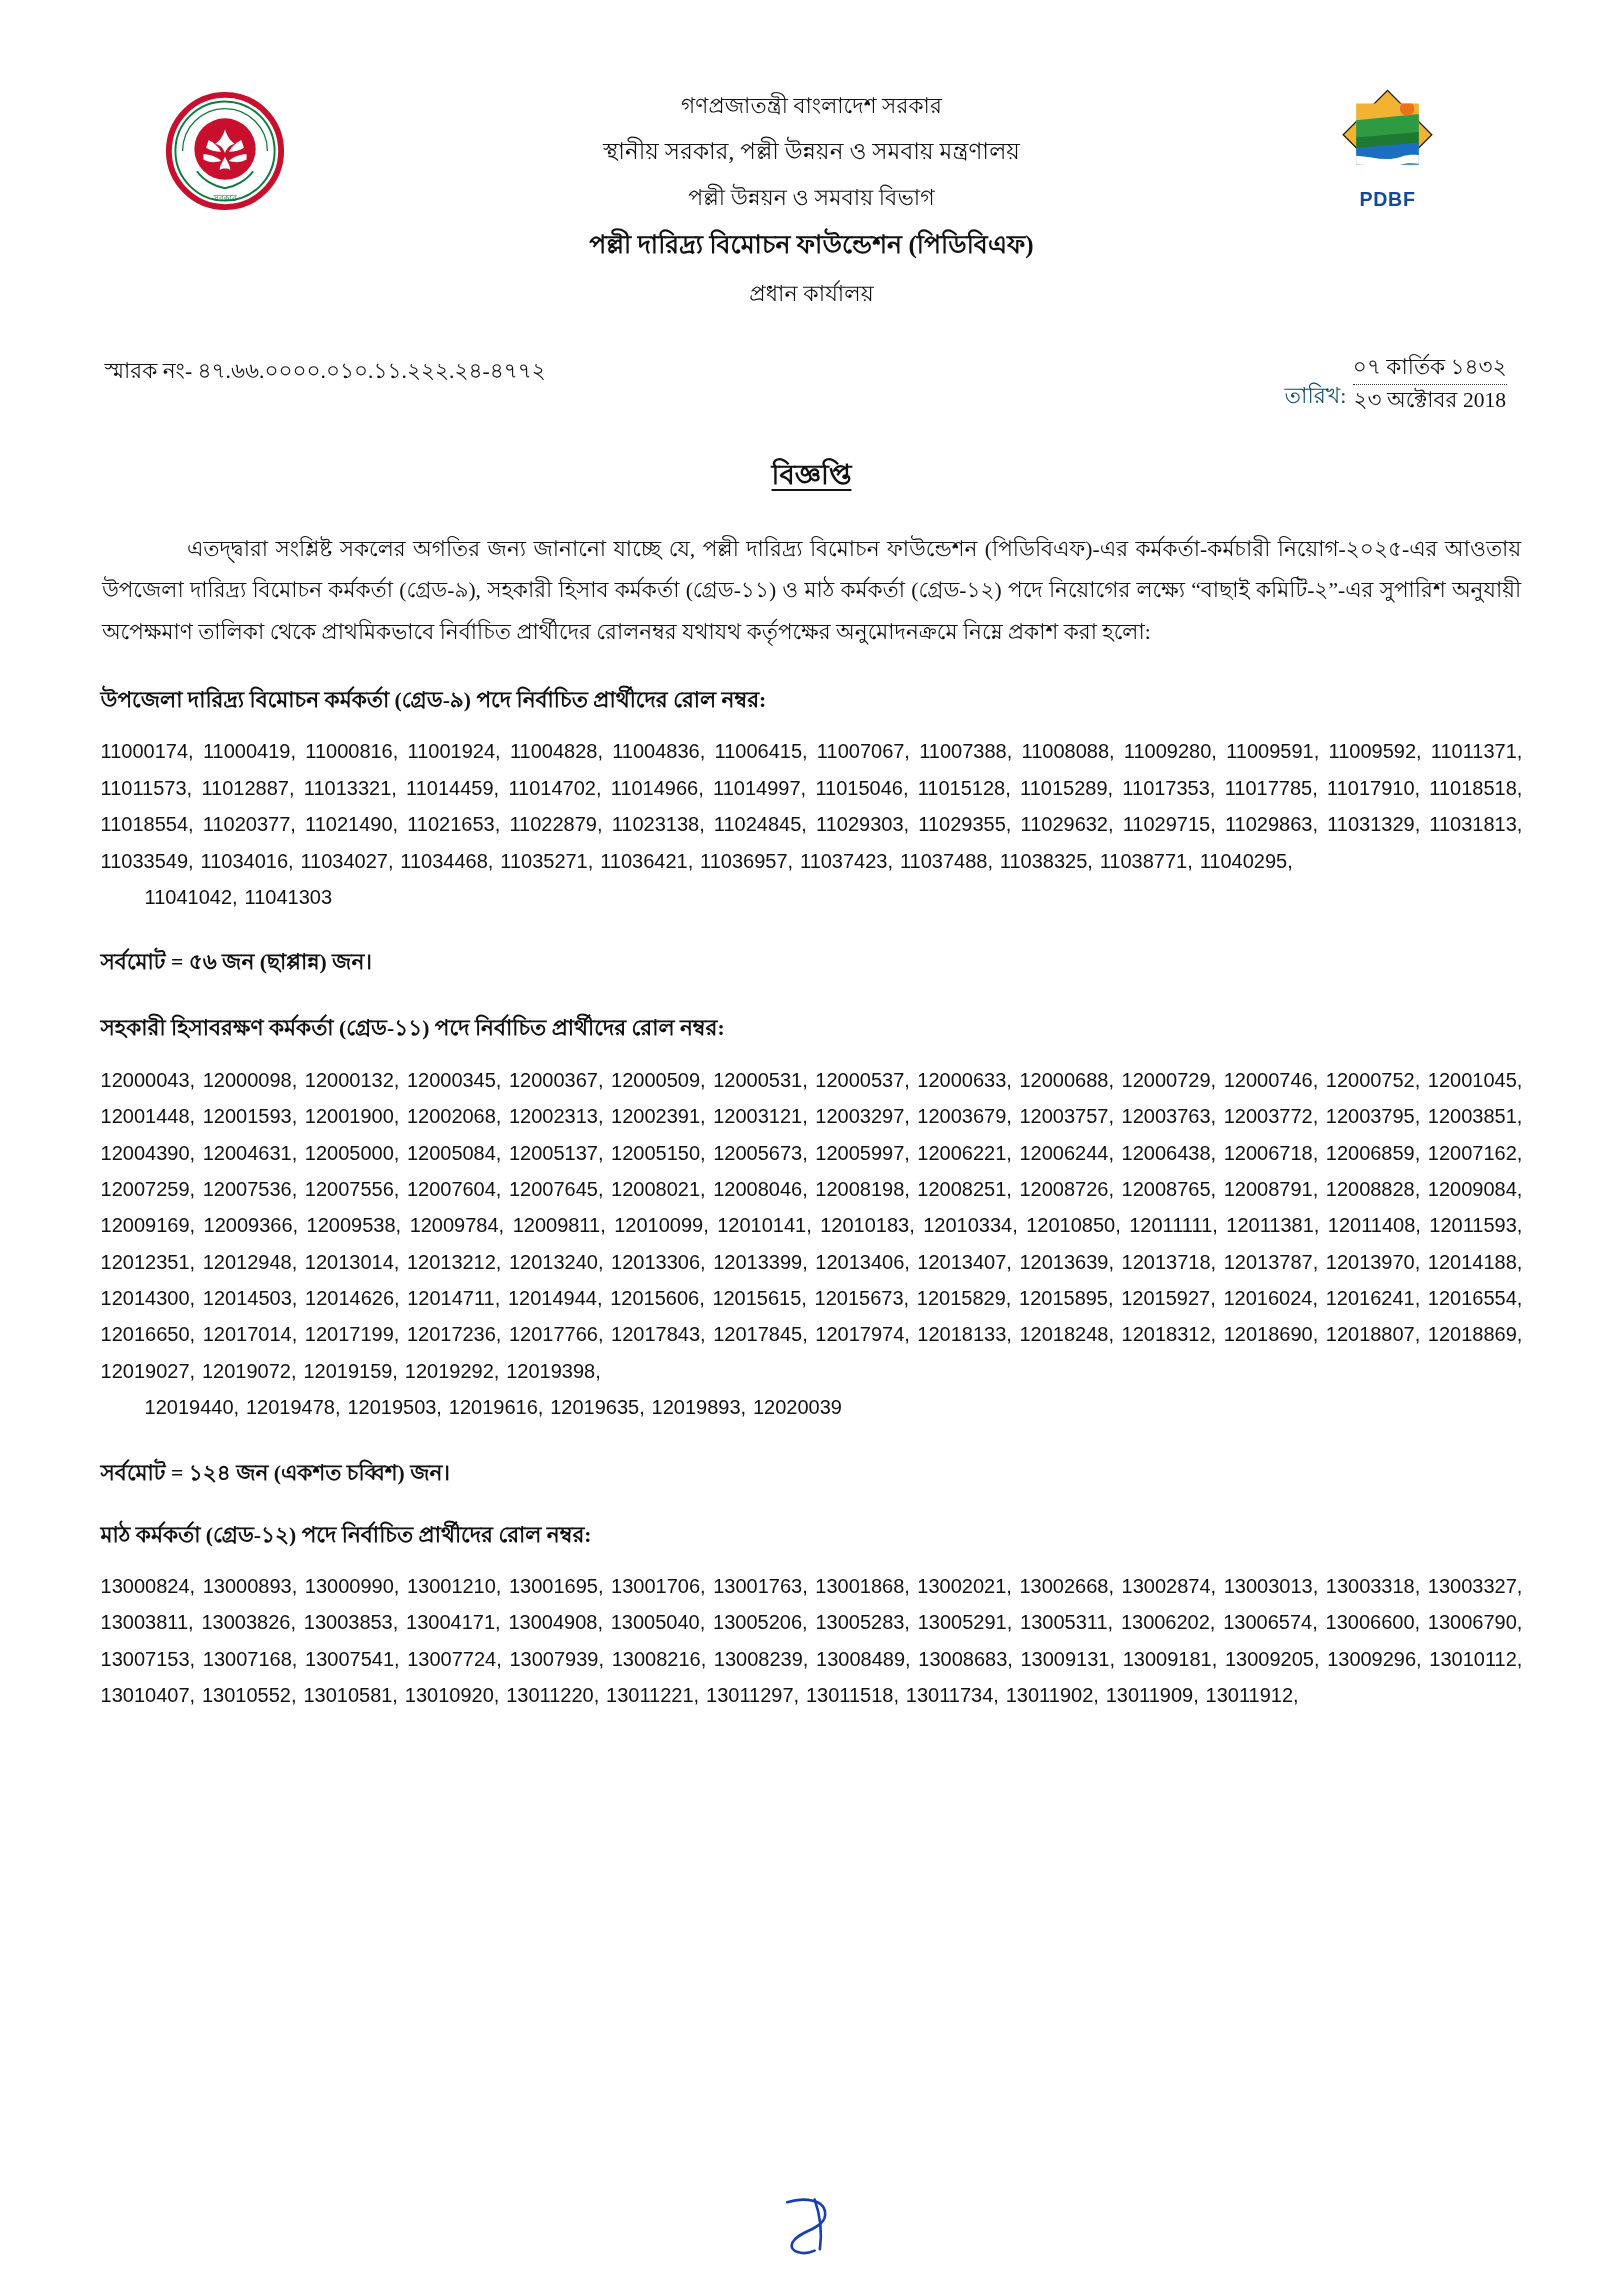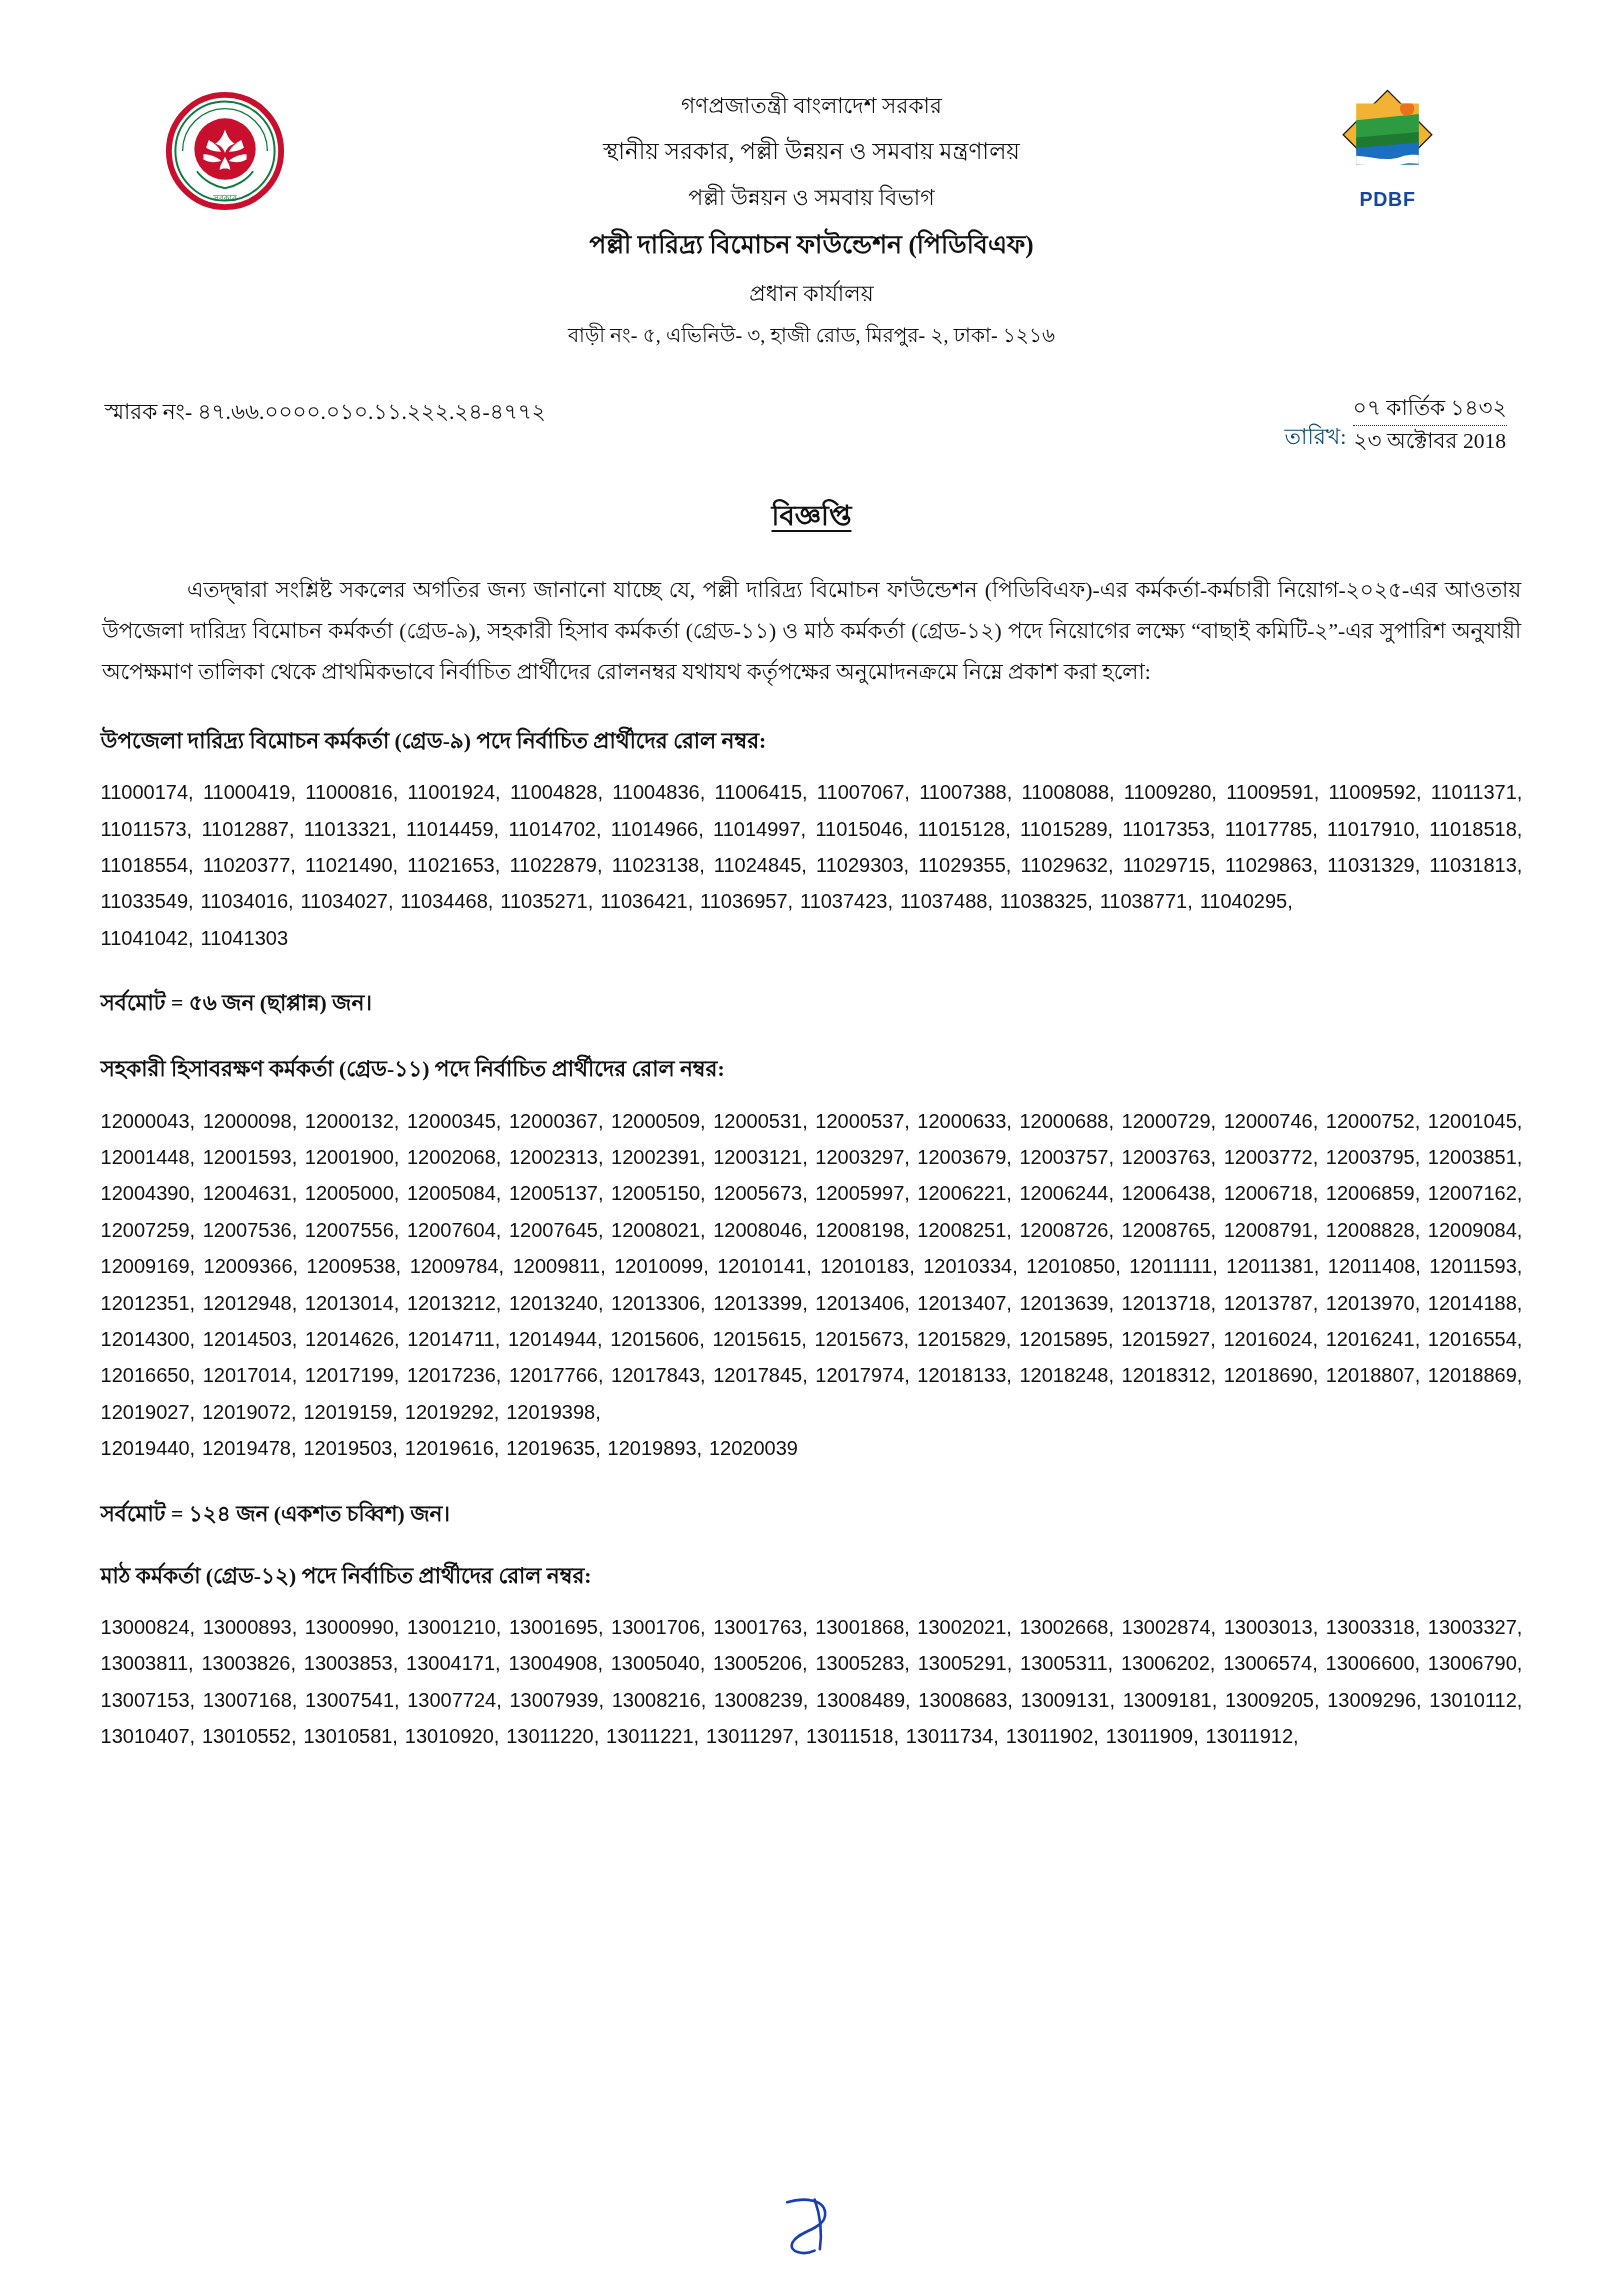--- a/index.html
+++ b/index.html
@@ -146,21 +146,21 @@
   .rolls {
     font-family: "Liberation Sans", sans-serif;
     font-size: 20px;
     line-height: 1.82;
     color: #111;
     text-align: justify;
     text-justify: inter-word;
     padding: 0 2.6px;
     word-spacing: 1.3px;
   }
-  .rolls .last-line { display: block; }
+  .rolls .last-line { display: block; margin-left: 44px; }
 
   .total-line {
     font-size: 21.6px;
     font-weight: 700;
     color: #111;
     margin-top: 30px;
     padding-left: 2.6px;
   }
 
   
@@ -239,21 +239,20 @@
       </svg>
       <div class="pdbf-text">PDBF</div>
     </div>
 
     <div class="header-lines">
       <div class="h-line l1">গণপ্রজাতন্ত্রী বাংলাদেশ সরকার</div>
       <div class="h-line l2">স্থানীয়  সরকার, পল্লী উন্নয়ন ও সমবায় মন্ত্রণালয়</div>
       <div class="h-line l3">পল্লী উন্নয়ন ও সমবায় বিভাগ</div>
       <div class="h-line l4">পল্লী দারিদ্র্য বিমোচন ফাউন্ডেশন (পিডিবিএফ)</div>
       <div class="h-line l5">প্রধান কার্যালয়</div>
-      <div class="h-line l6">বাড়ী নং- ৫, এভিনিউ- ৩, হাজী রোড, মিরপুর- ২, ঢাকা- ১২১৬</div>
     </div>
   </div>
 
   <div class="memo-row">
     <div class="memo-no">স্মারক নং- ৪৭.৬৬.০০০০.০১০.১১.২২২.২৪-৪৭৭২</div>
     <div class="date-block">
       <div class="date-label">তারিখ:</div>
       <div class="date-values">
         <div class="dv">০৭ কার্তিক ১৪৩২</div>
         <div class="date-sep"></div>

